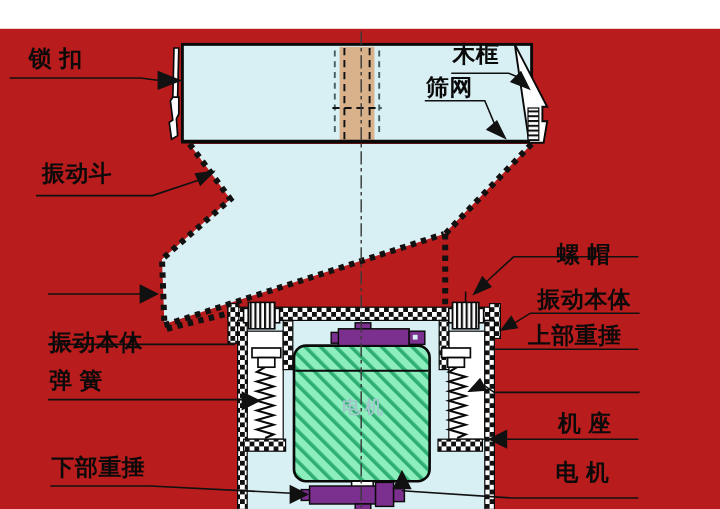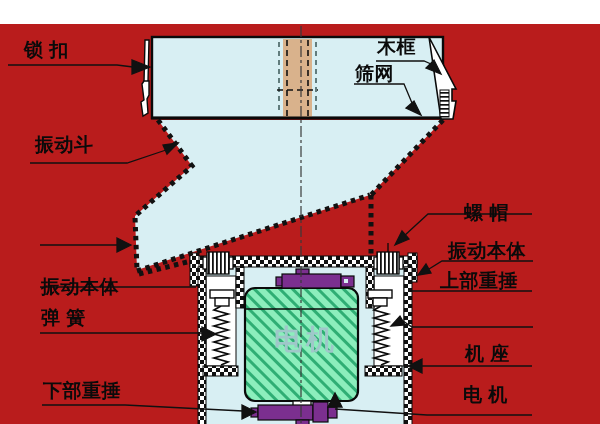--- a/index.html
+++ b/index.html
@@ -16,21 +16,21 @@
   .lbl-nut{left:464px;top:178px;}
   .lbl-cover{left:448px;top:216px;}
   .lbl-vbody{left:41px;top:252px;}
   .lbl-uweight{left:440px;top:246px;}
   .lbl-spring{left:41px;top:283px;text-align:right;}
   .lbl-screw{left:412px;top:283px;}
   .lbl-base{left:465px;top:319px;}
   .lbl-lweight{left:43px;top:356px;text-align:center;}
   .lbl-motor{left:463px;top:360px;}
   .lbl-motorblock{left:274px;top:305px;width:60px;text-align:center;
-      color:#9fc7c9;font-size:28px;letter-spacing:4px;}
+      color:#9fc7c9;font-size:15px;letter-spacing:4px;}
 </style>
 </head>
 <body>
 
 <div id="stage">
 
 <svg width="600" height="424" viewBox="0 0 600 424">
   <defs>
     <pattern id="chk" width="8" height="8" patternUnits="userSpaceOnUse">
       <rect width="8" height="8" fill="#ffffff"></rect>

